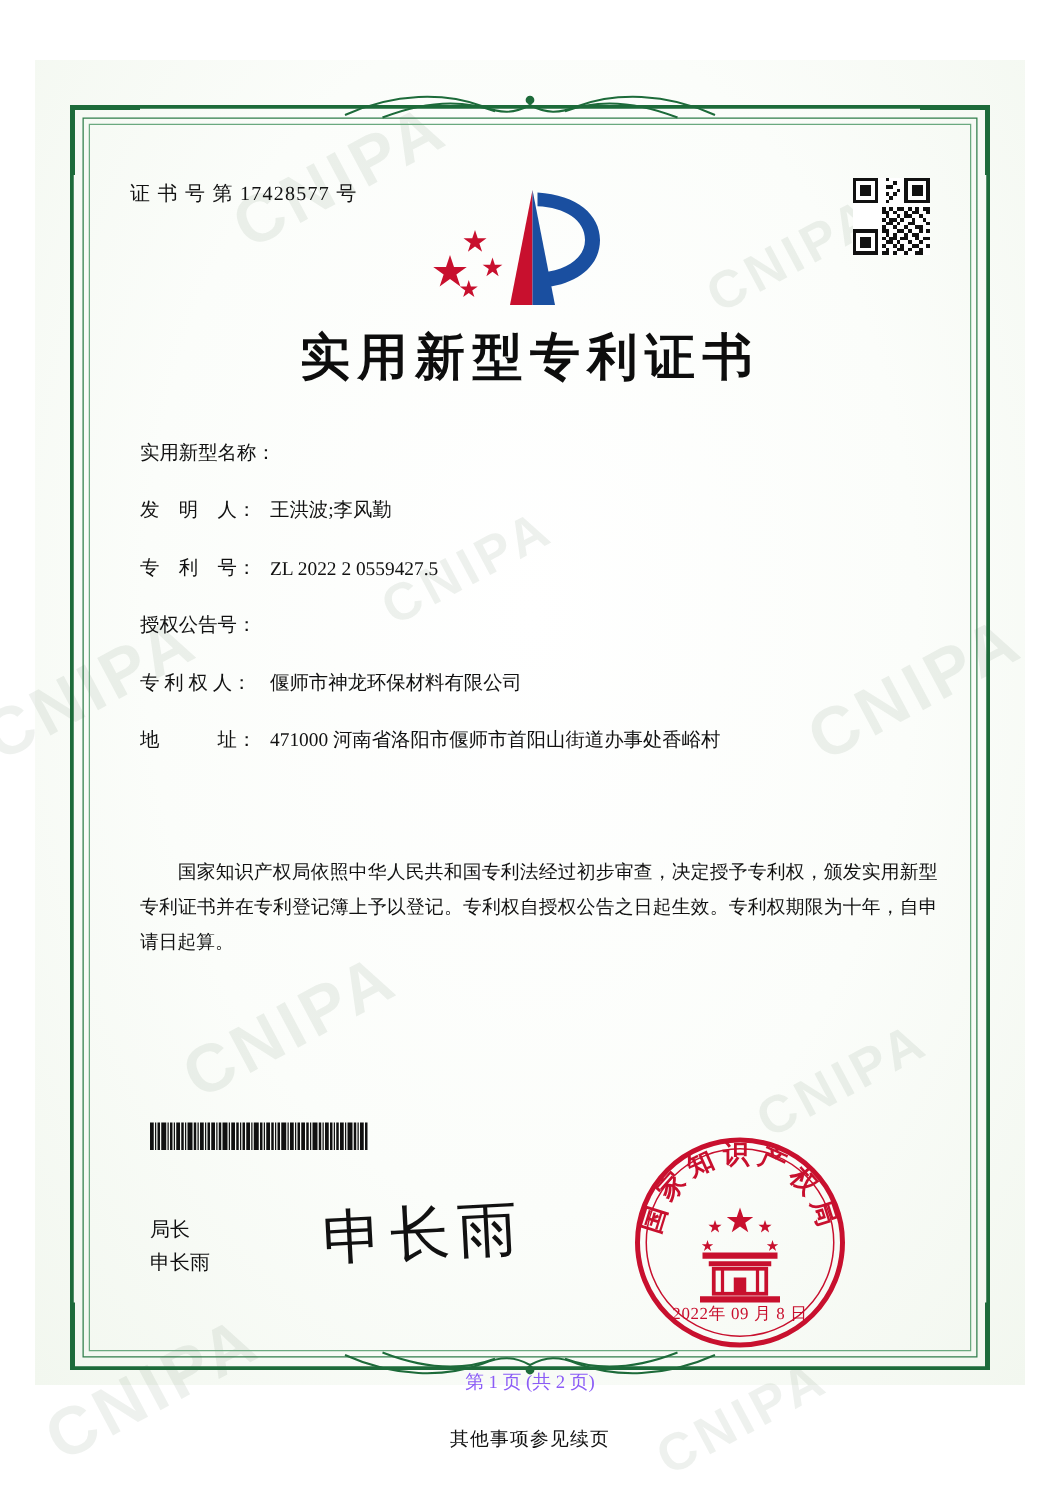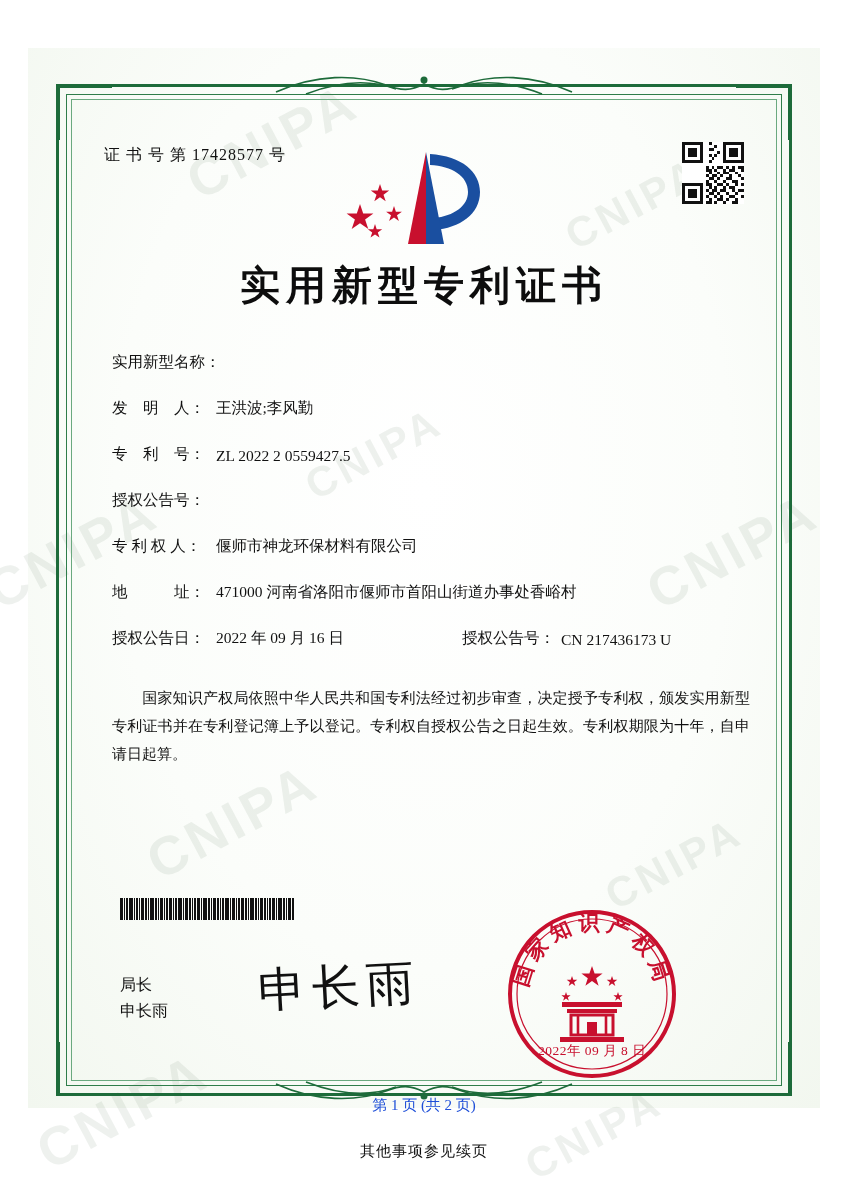--- a/index.html
+++ b/index.html
@@ -219,21 +219,21 @@
     font-size: 13.5px;
     letter-spacing: 0.5px;
   }
 
   .page-no {
     position: absolute;
     left: 0; right: 0;
     top: 1096px;
     text-align: center;
     font-size: 15px;
-    color: #1d4ed8;
+    color: #8b5cf6;
   }
   .footer-note {
     position: absolute;
     left: 0; right: 0;
     top: 1142px;
     text-align: center;
     font-size: 15px;
     color: #111;
     letter-spacing: 1px;
   }
@@ -407,26 +407,20 @@
       <span class="label">授权公告号：</span>
     </div>
     <div class="field">
       <span class="label">专 利 权 人：</span>
       <span class="value">偃师市神龙环保材料有限公司</span>
     </div>
     <div class="field">
       <span class="label">地　　　址：</span>
       <span class="value">471000 河南省洛阳市偃师市首阳山街道办事处香峪村</span>
     </div>
-    <div class="field">
-      <span class="label">授权公告日：</span>
-      <span class="value" style="flex:0 0 200px;">2022 年 09 月 16 日</span>
-      <span class="value2">授权公告号：</span>
-      <span style="margin-left:6px;">CN 217436173 U</span>
-    </div>
   </div>
 
   <div class="para p1"><span class="indent"></span><span>国家知识产权局依照中华人民共和国专利法经过初步审查，决定授予专利权，颁发实用新型专利证书并在专利登记簿上予以登记。专利权自授权公告之日起生效。专利权期限为十年，自申请日起算。</span></div>
 
   <div class="barcode">
     <i style="width:3px"></i><i style="width:1px"></i><i style="width:2px"></i><i style="width:4px"></i><i style="width:1px"></i><i style="width:2px"></i><i style="width:1px"></i><i style="width:3px"></i><i style="width:2px"></i><i style="width:1px"></i><i style="width:4px"></i><i style="width:2px"></i><i style="width:1px"></i><i style="width:3px"></i><i style="width:1px"></i><i style="width:2px"></i><i style="width:3px"></i><i style="width:1px"></i><i style="width:2px"></i><i style="width:4px"></i><i style="width:1px"></i><i style="width:3px"></i><i style="width:2px"></i><i style="width:1px"></i><i style="width:2px"></i><i style="width:3px"></i><i style="width:1px"></i><i style="width:4px"></i><i style="width:2px"></i><i style="width:1px"></i><i style="width:3px"></i><i style="width:2px"></i><i style="width:1px"></i><i style="width:2px"></i><i style="width:4px"></i><i style="width:1px"></i><i style="width:3px"></i><i style="width:1px"></i><i style="width:2px"></i><i style="width:3px"></i><i style="width:2px"></i><i style="width:1px"></i><i style="width:4px"></i><i style="width:2px"></i><i style="width:1px"></i><i style="width:3px"></i><i style="width:2px"></i><i style="width:1px"></i><i style="width:2px"></i><i style="width:3px"></i><i style="width:1px"></i><i style="width:4px"></i><i style="width:2px"></i><i style="width:1px"></i><i style="width:3px"></i><i style="width:2px"></i>
   </div>
 
   <div class="signer">
     <div>局长</div>

